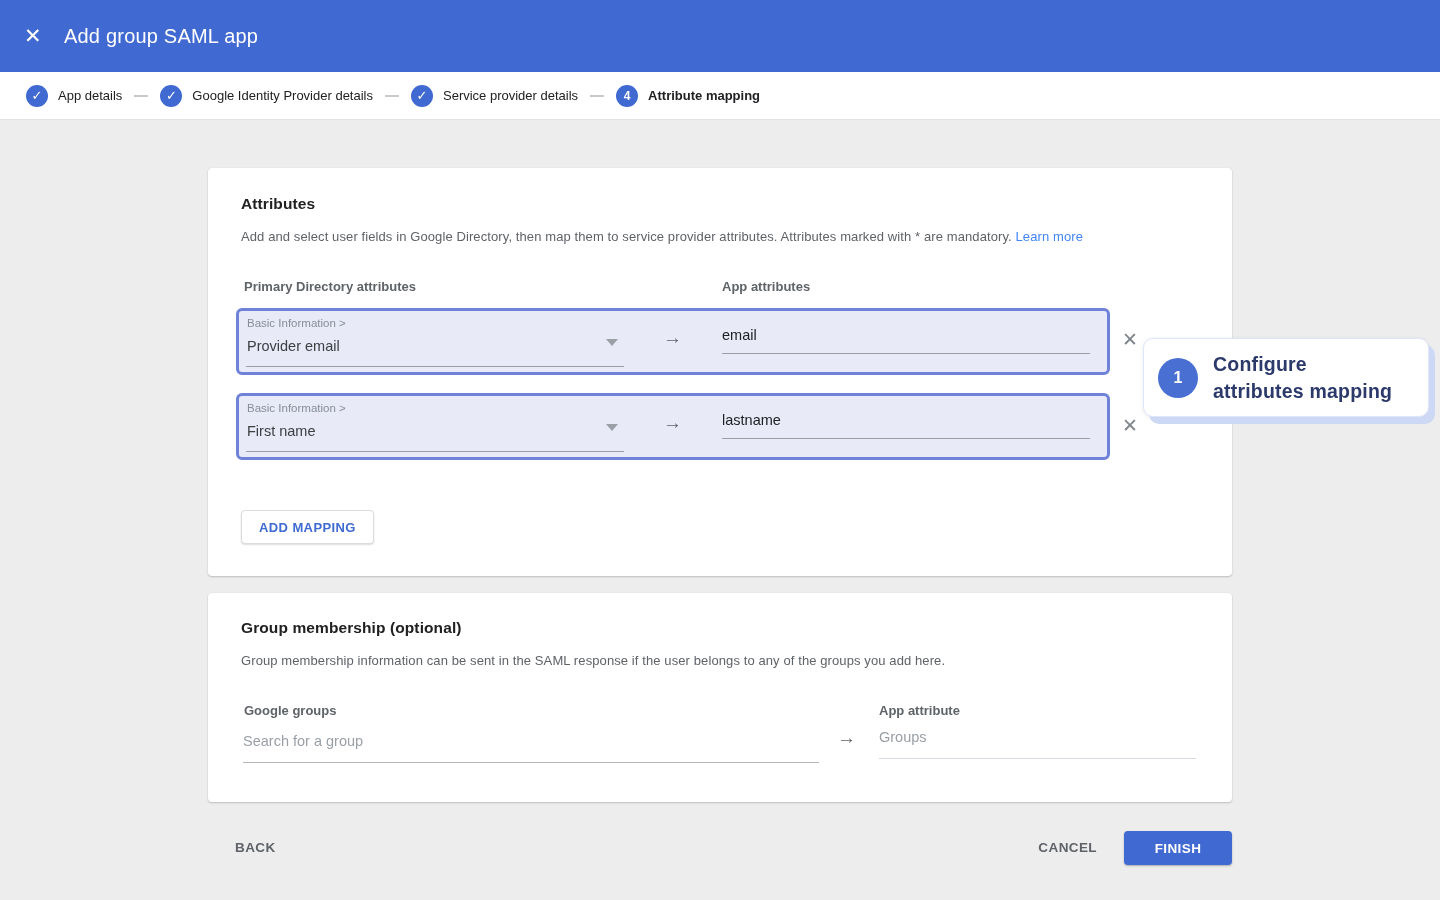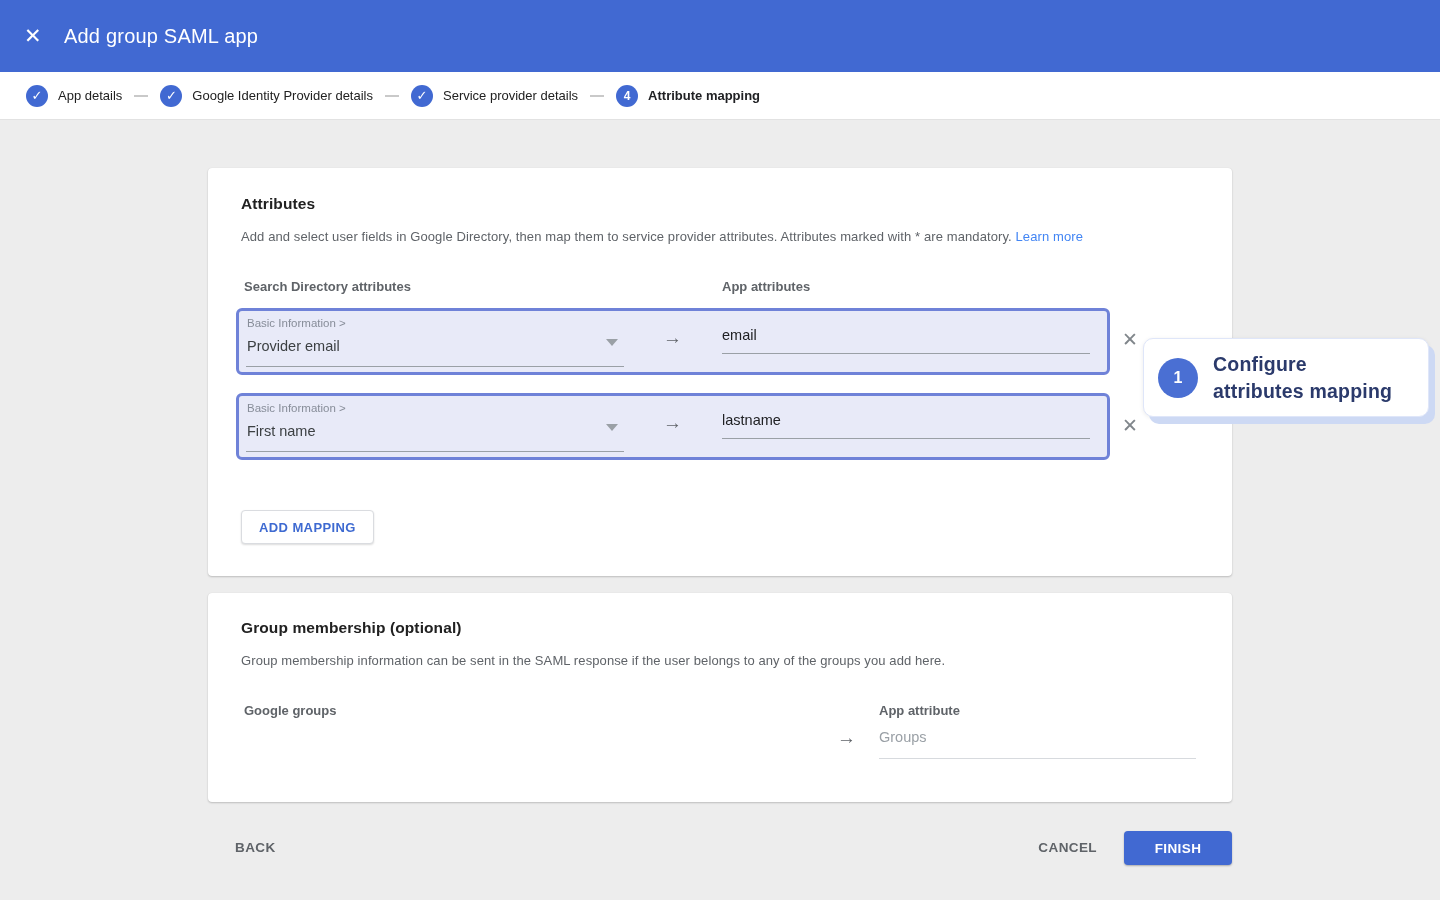--- a/index.html
+++ b/index.html
@@ -197,21 +197,21 @@
   </div>
 </div>
 
 <div class="card" id="card-attributes">
   <h2>Attributes</h2>
   <p class="desc">
     <span>Add and select user fields in Google Directory, then map them to service provider attributes. Attributes marked with * are mandatory.</span>
     <a class="link">Learn more</a>
   </p>
 
-  <div class="col-header" id="attr-col-left">Search Directory attributes</div>
+  <div class="col-header" id="attr-col-left">Primary Directory attributes</div>
   <div class="col-header" id="attr-col-right">App attributes</div>
 
   <div class="map-row" id="map-row-0">
     <div class="row-select">
       <div class="row-cat">Basic Information &gt;</div>
       <div class="row-field">Provider email</div>
       <div class="row-select-line"></div>
       <div class="row-caret"></div>
     </div>
     <div class="row-arrow">→</div>
@@ -234,20 +234,21 @@
   <button class="add-mapping">ADD MAPPING</button>
 </div>
 
 <div class="card" id="card-group">
   <h2>Group membership (optional)</h2>
   <p class="desc">Group membership information can be sent in the SAML response if the user belongs to any of the groups you add here.</p>
 
   <div class="col-header" id="grp-col-left">Google groups</div>
   <div class="col-header" id="grp-col-right">App attribute</div>
 
+  <input class="line-input" id="group-search" placeholder="Search for a group" style="">
   <div id="group-arrow">→</div>
   <input class="line-input" id="group-attr" placeholder="Groups" style="">
 </div>
 
 <div class="footer">
   <button class="text-btn" id="back-btn">BACK</button>
   <button class="text-btn" id="cancel-btn">CANCEL</button>
   <button class="finish-btn">FINISH</button>
 </div>
 

